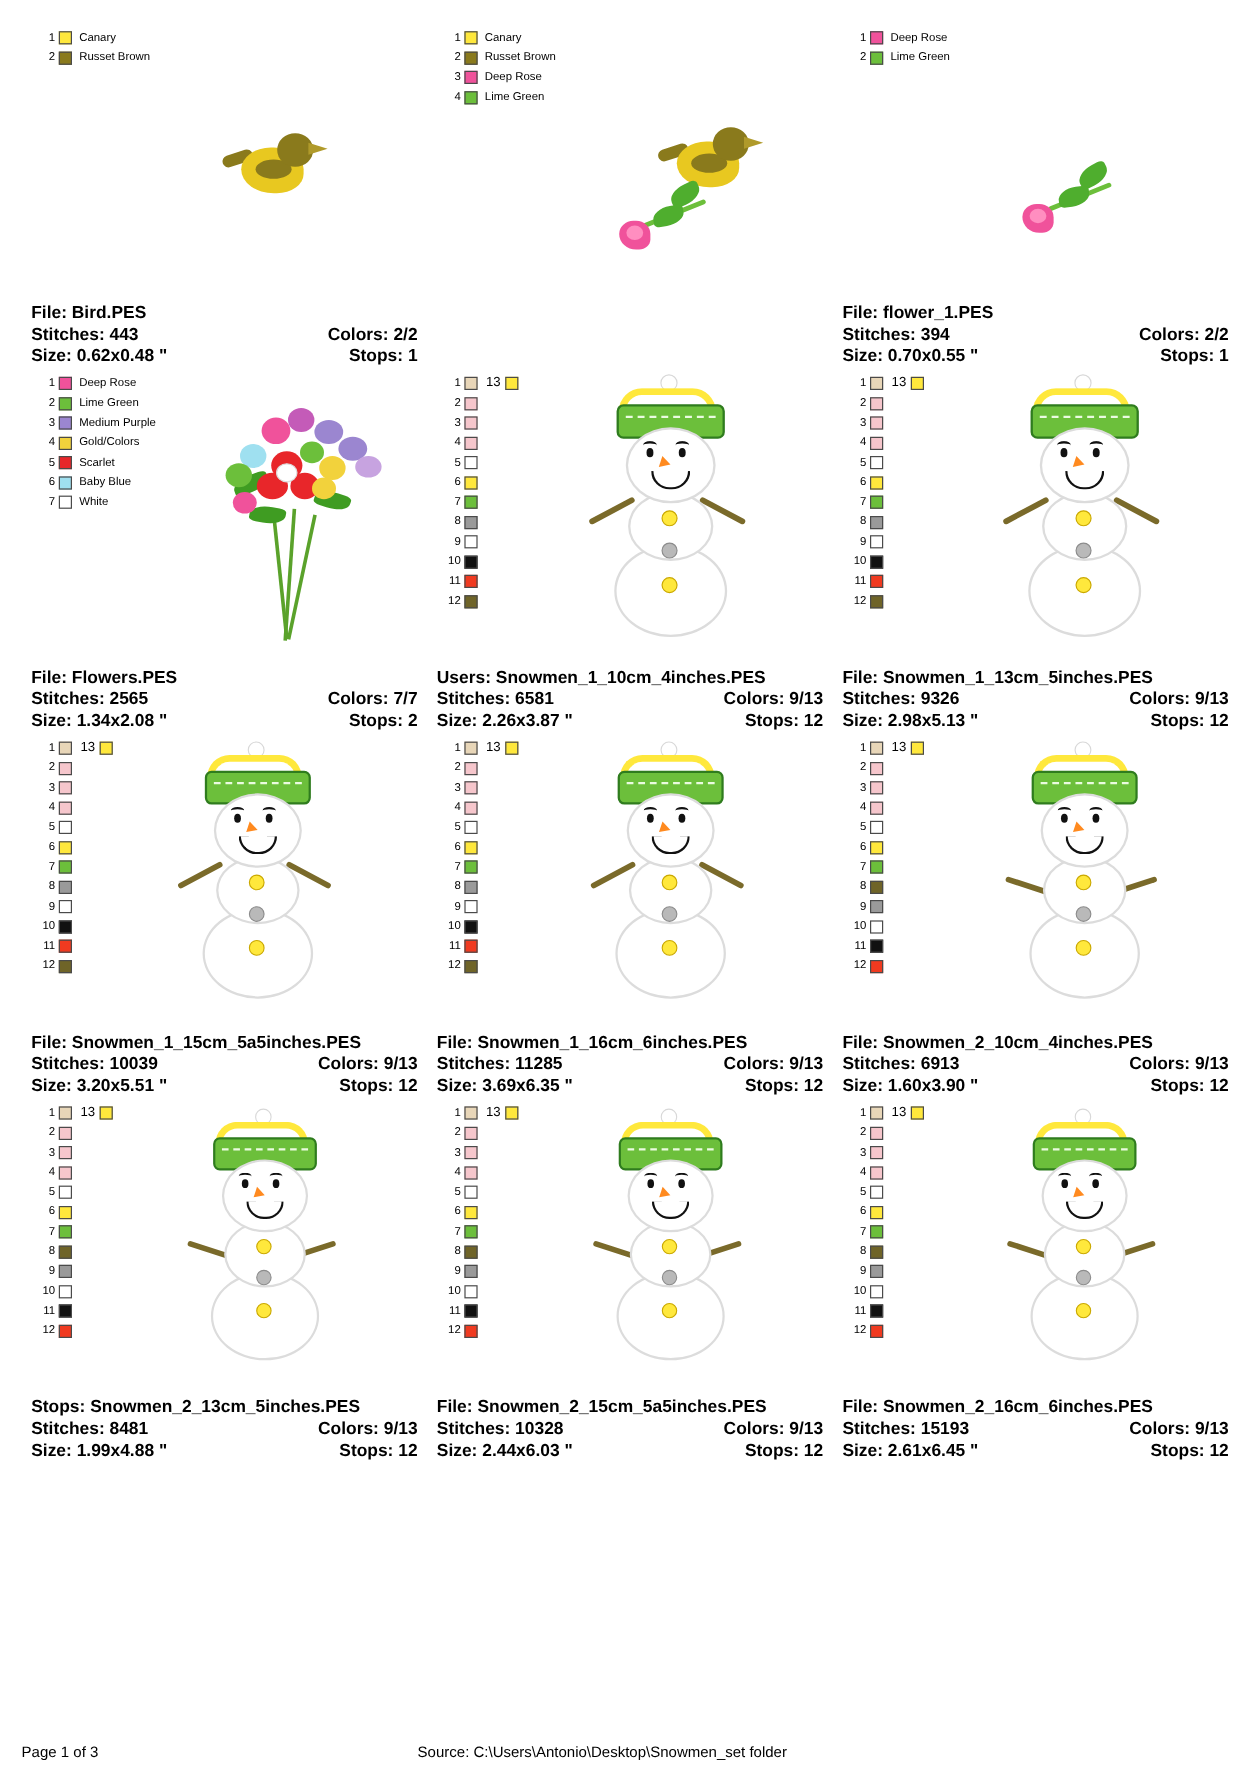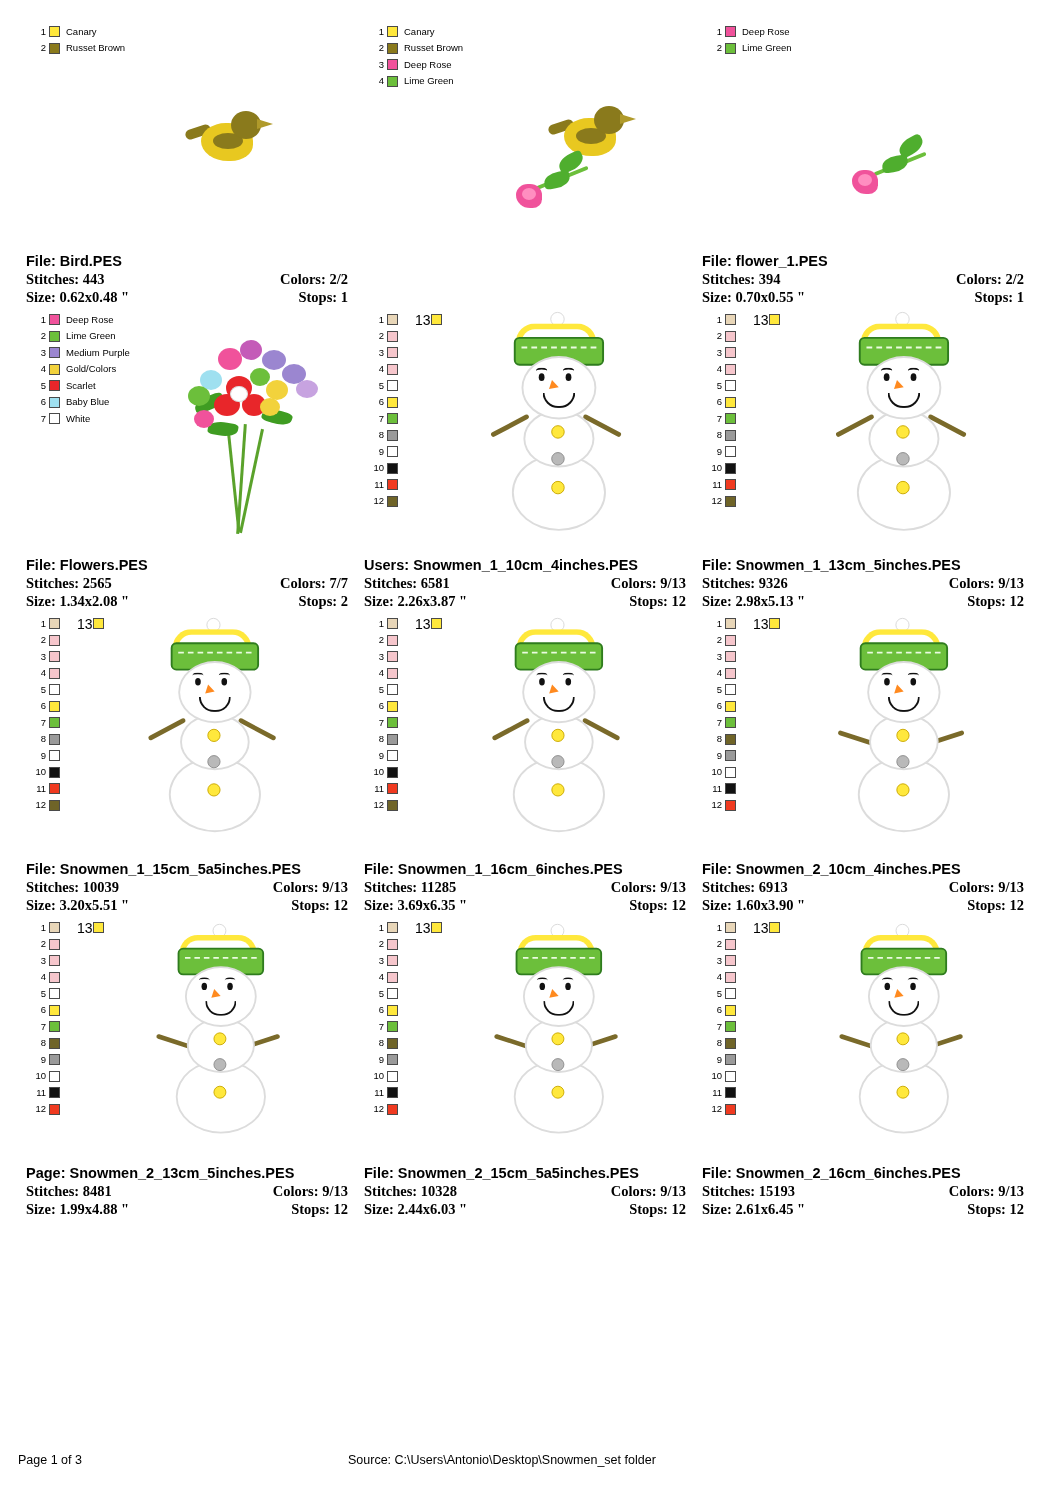--- a/index.html
+++ b/index.html
@@ -62,34 +62,33 @@
     display:inline-block;
   }
   .legend .nm{
     margin-left:6px;
     font-size:9.5px;
     white-space:nowrap;
   }
   .legend .idx2{
     width:16px;
     text-align:left;
-    padding-left:17px;
-    font-size:14px;
+    padding-left:7px;
+    font-size:11px;
   }
   
   .caption{
     font-size:14.5px;
     font-weight:bold;
     line-height:18px;
     padding-top:2px;
   }
   .caption .line{
     display:flex;
     justify-content:space-between;
-    font-family:Liberation Serif, serif;
   }
   .caption .file{
     display:block;
   }
   .footer{
     position:absolute;
     left:18px; bottom:18px;
     width:1014px;
     font-size:12.5px;
     display:flex;
@@ -912,21 +911,21 @@
           <div class="sm-eye l"></div>
             <div class="sm-eye r"></div>
           <div class="sm-nose"></div>
             <div class="sm-mouth"></div>
           <div class="sm-btn b1"></div>
             <div class="sm-btn grey"></div>
             <div class="sm-btn b2"></div>
         </div>
       </div>
       <div class="caption">
-        <div class="file">Page: Snowmen_2_13cm_5inches.PES</div>
+        <div class="file">Stops: Snowmen_2_13cm_5inches.PES</div>
         <div class="line">
             <span>Stitches: 8481</span>
             <span>Colors: 9/13</span>
           </div>
         <div class="line">
             <span>Size: 1.99x4.88 "</span>
             <span>Stops: 12</span>
           </div>
       </div>
     </div>

